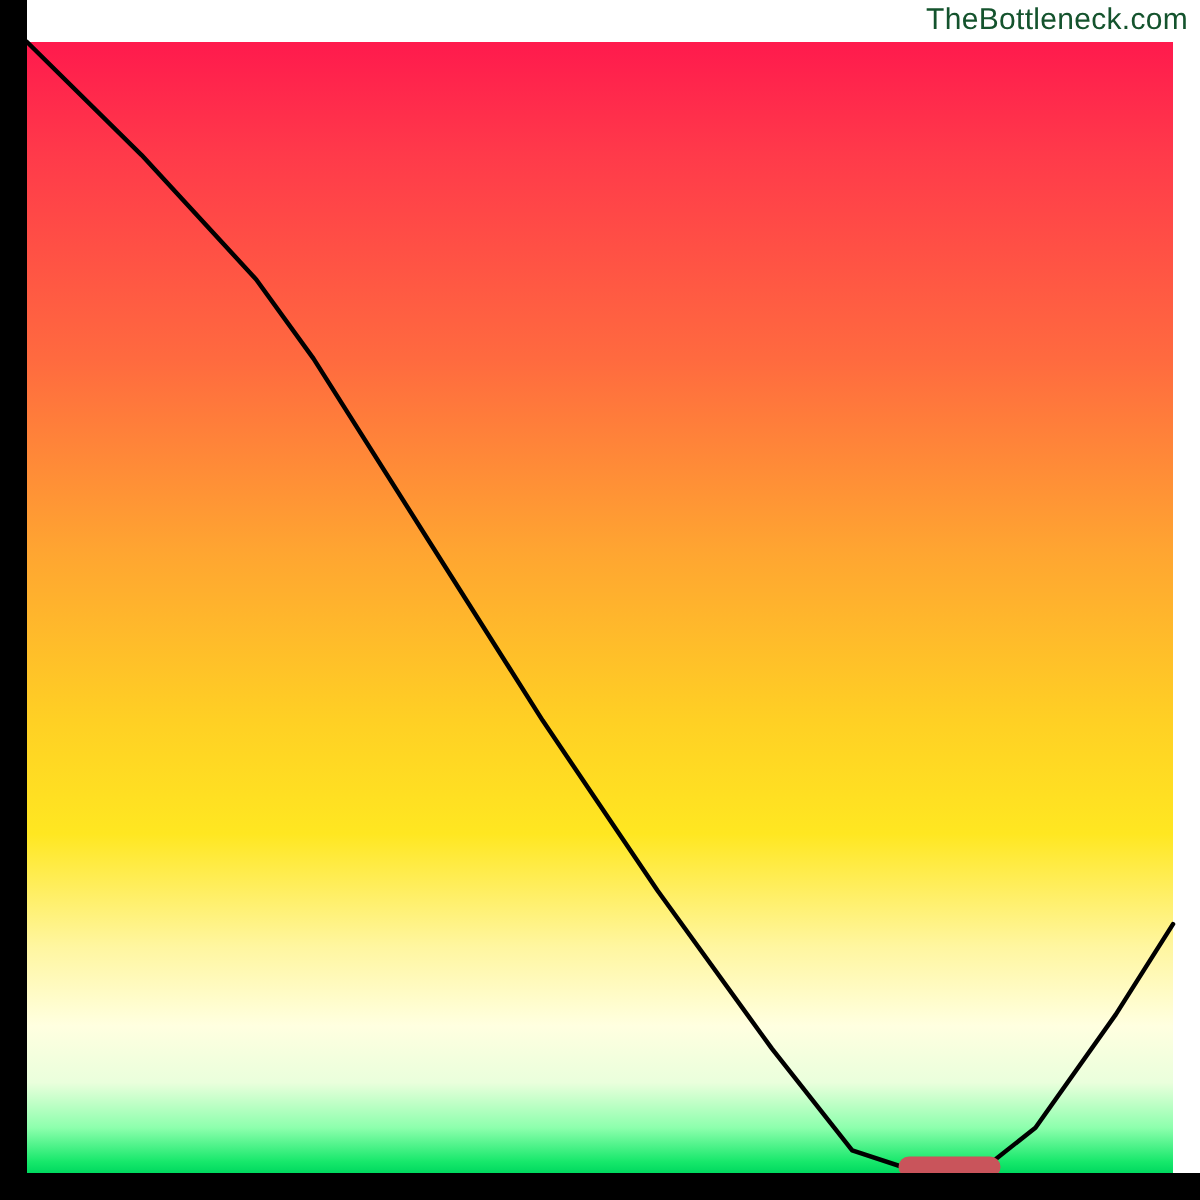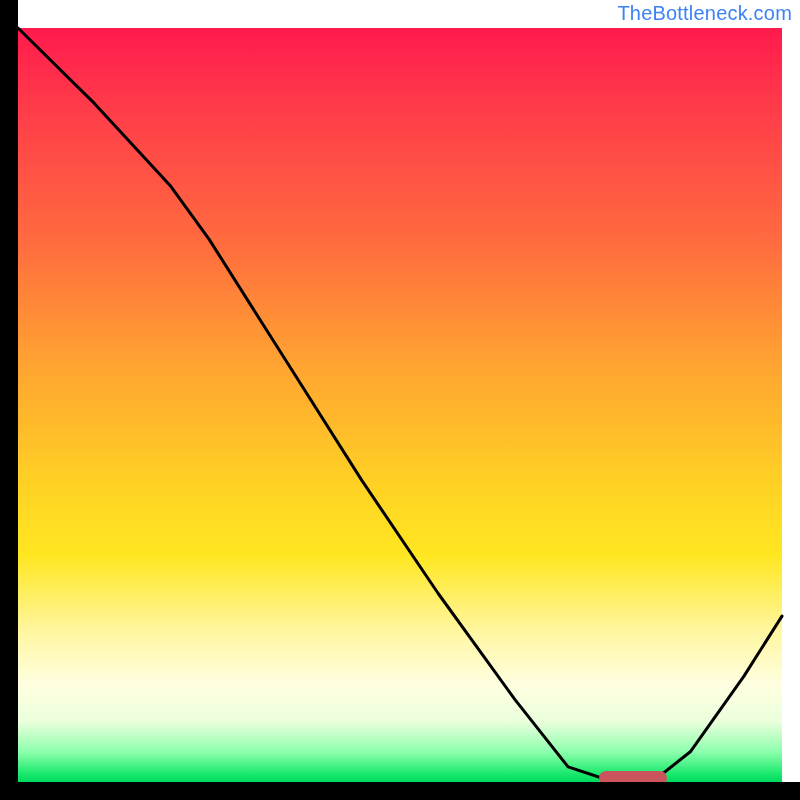--- a/index.html
+++ b/index.html
@@ -13,21 +13,21 @@
   }
   .frame {
     position: relative;
     width: 800px;
     height: 800px;
   }
   .watermark {
     position: absolute;
     top: 2px;
     right: 8px;
-    color: #3b82f6;
+    color: #14532d;
     font-size: 20px;
     font-weight: 400;
     letter-spacing: 0.2px;
     user-select: none;
   }
   .plot-area {
     position: absolute;
     left: 18px;
     top: 28px;
     width: 764px;

